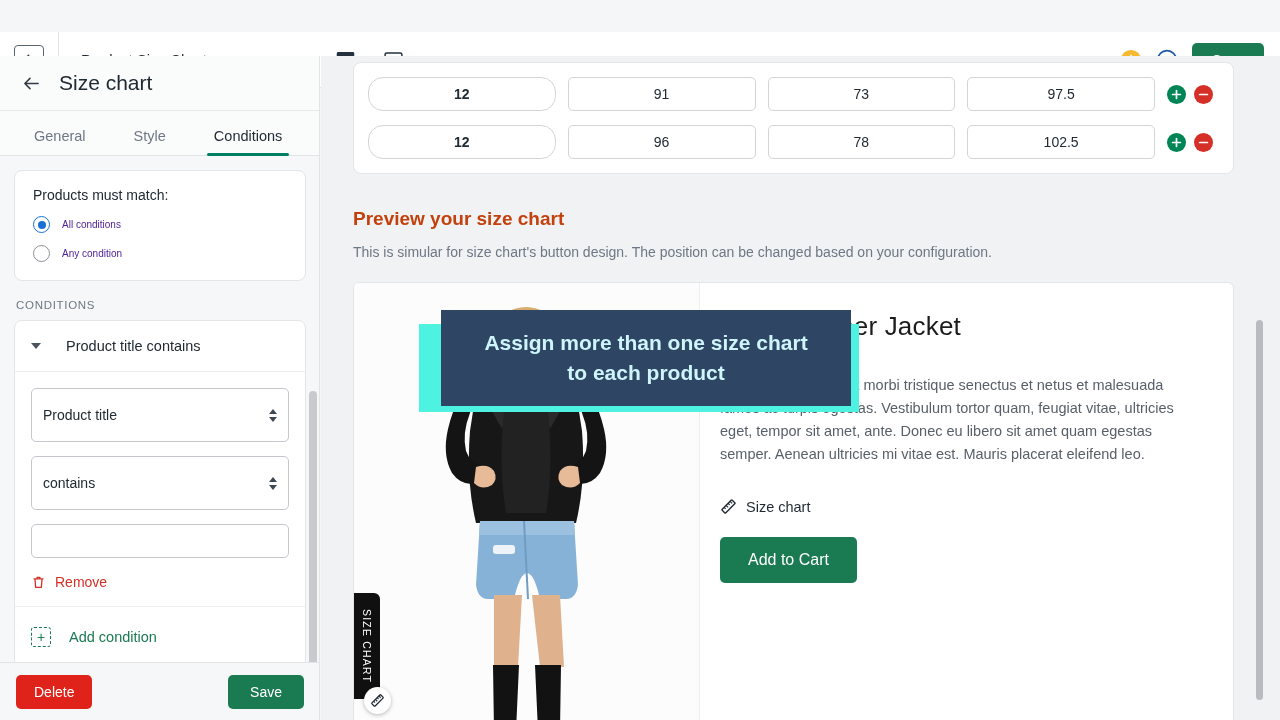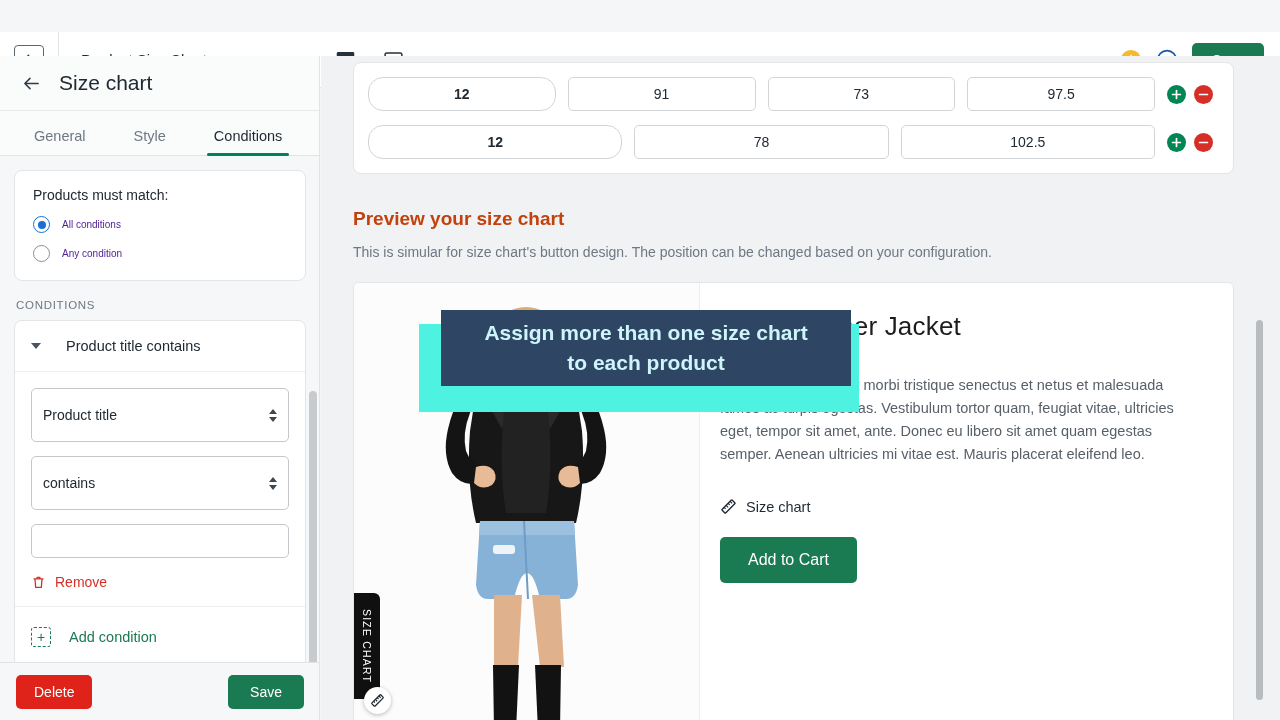--- a/index.html
+++ b/index.html
@@ -244,21 +244,21 @@
 
   
   .promo {
     position: absolute; left: 98px; top: 254px; z-index: 8; width: 440px;
   }
   .promo-accent {
     position: absolute; left: 0; top: 14px; width: 440px; height: 88px;
     background: #4ef2e0;
   }
   .promo-box {
-    position: absolute; left: 22px; top: 0; width: 410px; height: 76px;
+    position: absolute; left: 22px; top: 0; width: 410px; height: 96px;
     background: #2e4663; display: flex; flex-direction: column;
     align-items: center; justify-content: center; gap: 3px;
   }
   .promo-box span {
     color: #cdf5fb; font-size: 21px; font-weight: bold; line-height: 1.25;
   }
 
   .main-scrollbar {
     position: absolute; right: 17px; top: 264px; width: 7px; height: 380px;
     background: #b9bcbf; border-radius: 4px; cursor: pointer;
@@ -403,20 +403,21 @@
           </span>
           <span class="circ circ-del">
             <svg width="13" height="13" viewBox="0 0 16 16">
                 <path d="M3.2 8h9.6" stroke="#fff" stroke-width="2.1" stroke-linecap="round"></path>
               </svg>
           </span>
         </div>
       </div>
       <div class="t-row">
         <div class="t-cell bold">12</div>
+        <div class="t-cell">96</div>
         <div class="t-cell">78</div>
         <div class="t-cell">102.5</div>
         <div class="row-actions">
           <span class="circ circ-add">
             <svg width="13" height="13" viewBox="0 0 16 16">
                 <path d="M8 3.2v9.6M3.2 8h9.6" stroke="#fff" stroke-width="2.1" stroke-linecap="round"></path>
               </svg>
           </span>
           <span class="circ circ-del">
             <svg width="13" height="13" viewBox="0 0 16 16">

